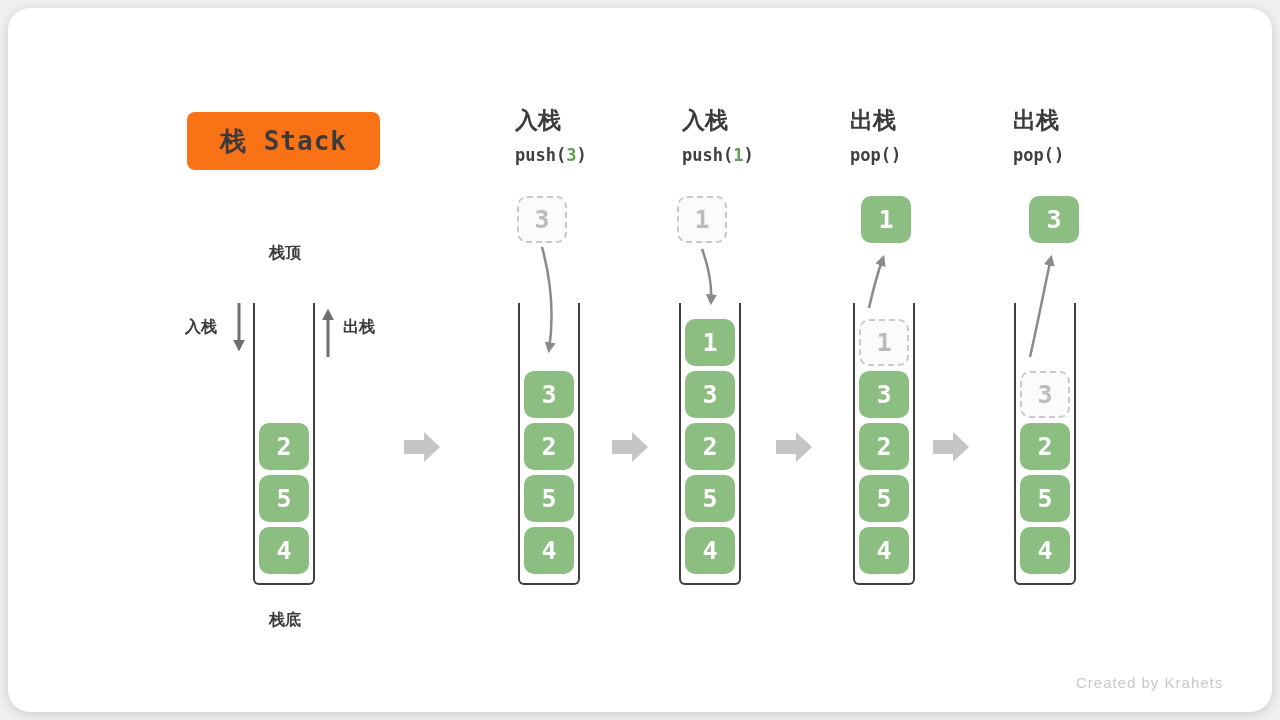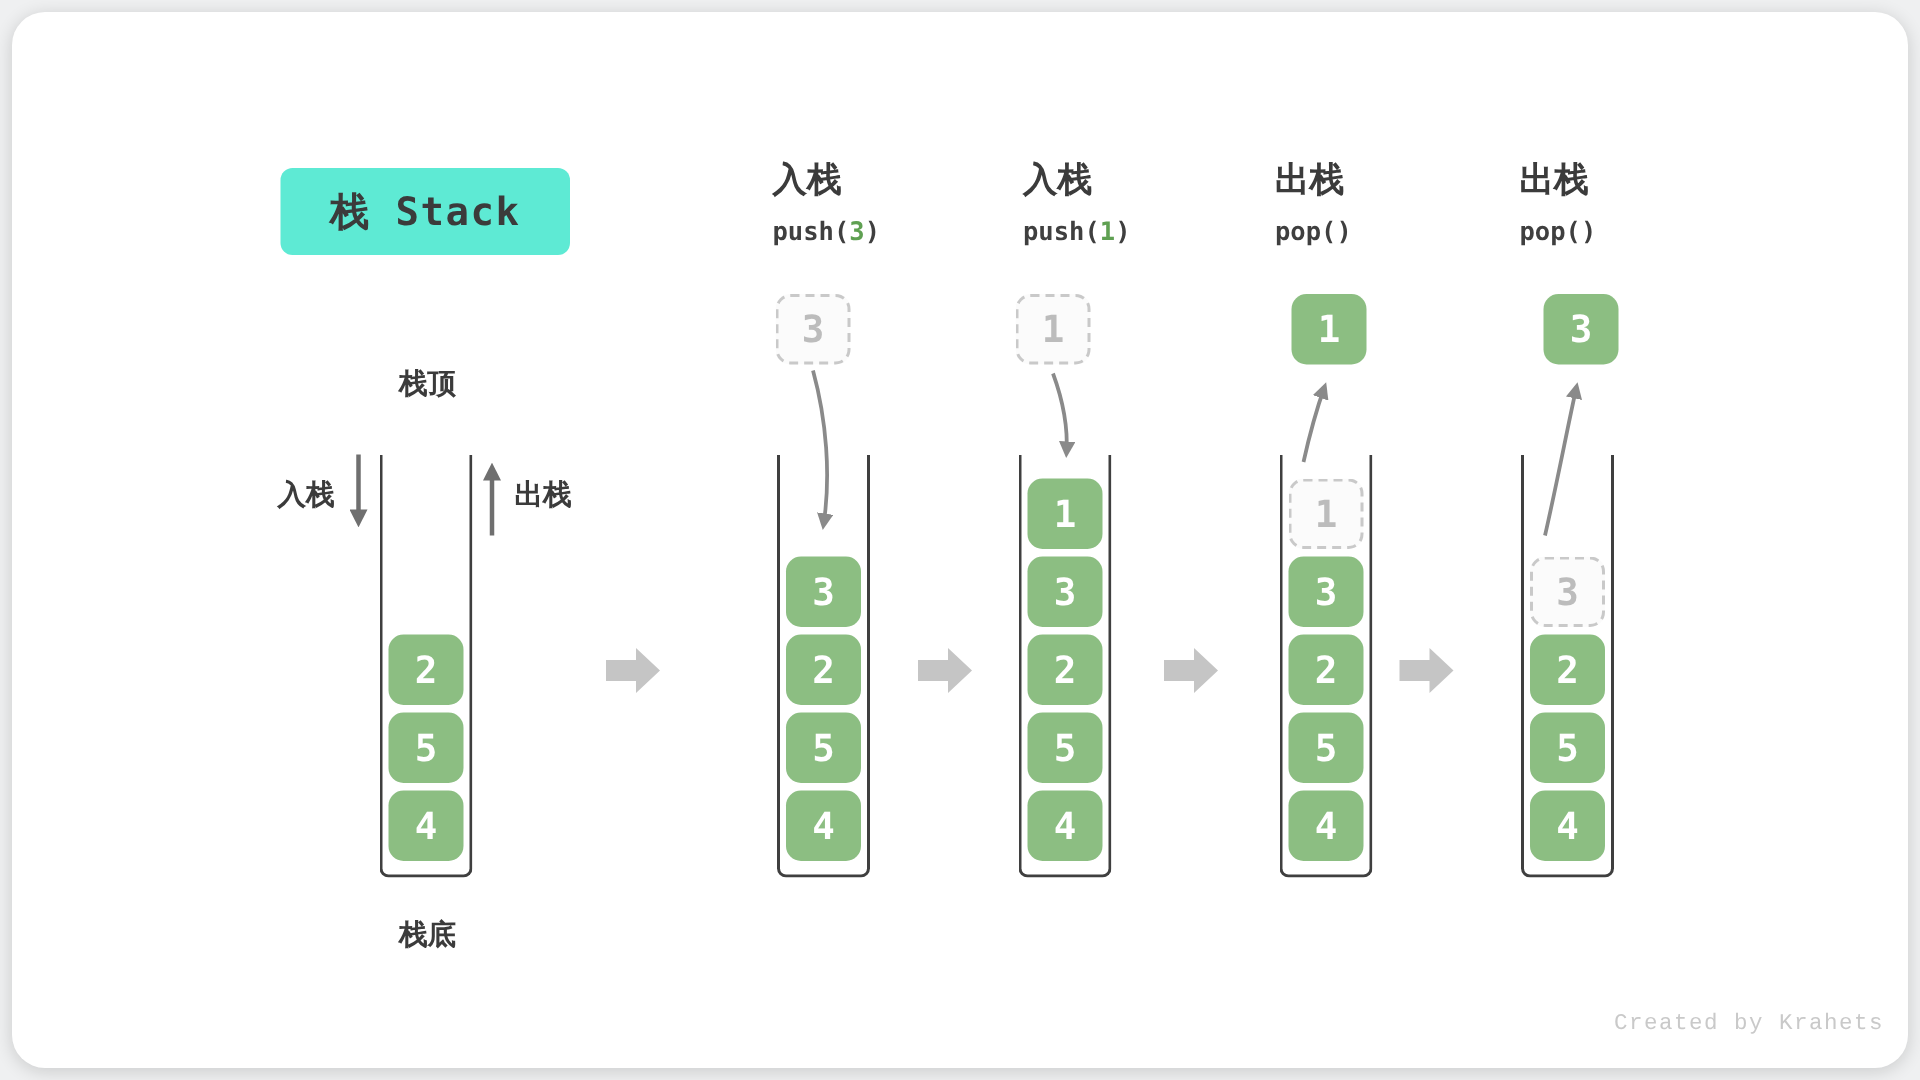--- a/index.html
+++ b/index.html
@@ -10,21 +10,21 @@
     color:#3b3b3b;overflow:hidden;
   }
   .card{
     position:absolute;left:8px;top:8px;width:1264px;height:704px;
     background:#ffffff;border-radius:22px;
     box-shadow:0 2px 12px rgba(0,0,0,0.16);
   }
   .abs{position:absolute;}
   .title-box{
     left:187px;top:112px;width:193px;height:58px;
-    background:#5eead4;border-radius:8px;
+    background:#f97316;border-radius:8px;
     display:flex;align-items:center;justify-content:center;
     font-family:"DejaVu Sans Mono","Liberation Mono",monospace;
     font-size:26px;font-weight:700;color:#3b3b3b;letter-spacing:1px;
   }
   .op{line-height:30px;}
   .op .cn{font-size:23px;font-weight:700;display:block;}
   .op .code{
     display:block;margin-top:5px;
     font-family:"DejaVu Sans Mono","Liberation Mono",monospace;
     font-size:17px;font-weight:700;color:#3f3f3f;
@@ -37,25 +37,25 @@
   }
   .block{
     width:50px;height:47px;border-radius:10px;background:#8cbe82;
     display:flex;align-items:center;justify-content:center;
     color:#ffffff;font-family:"DejaVu Sans Mono","Liberation Mono",monospace;
     font-size:25px;font-weight:700;box-sizing:border-box;
   }
   .block.dashed{
     background:#fbfbfb;border:2px dashed #c9c9c9;color:#bcbcbc;
   }
-  .cn-label{font-size:19px;font-weight:700;color:#3b3b3b;}
+  .cn-label{font-size:16px;font-weight:700;color:#3b3b3b;}
   .center70{width:70px;text-align:center;}
   .watermark{
     left:1076px;top:674px;
-    font-family:Liberation Mono, monospace;
+    font-family:Liberation Sans, sans-serif;
     font-size:15px;color:#c9c9c9;letter-spacing:1px;
   }
   svg.arrow-layer{position:absolute;left:0;top:0;pointer-events:none;}
 </style>
 </head>
 <body>
 
 <div class="card"></div>
 
 <div class="abs title-box">

